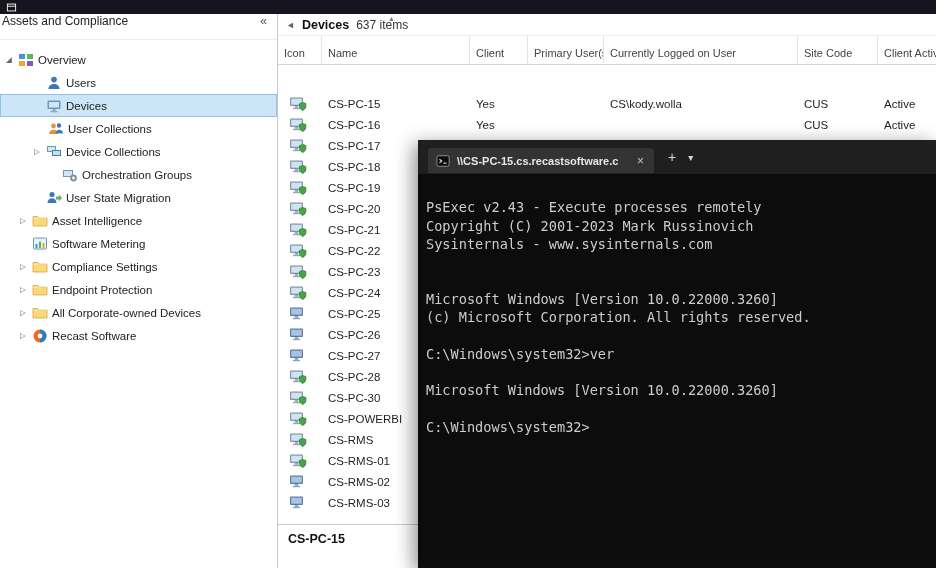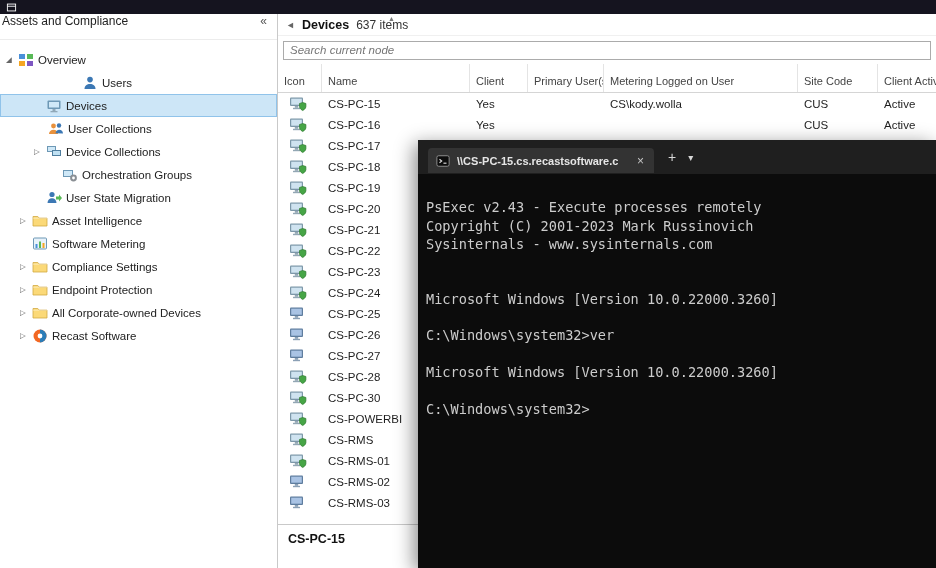--- a/index.html
+++ b/index.html
@@ -157,21 +157,21 @@
           <svg viewBox="0 0 16 16">
             <rect x="1" y="2" width="6" height="5" fill="#4a90d9"></rect>
             <rect x="9" y="2" width="6" height="5" fill="#58b957"></rect>
             <rect x="1" y="9" width="6" height="5" fill="#f5a623"></rect>
             <rect x="9" y="9" width="6" height="5" fill="#7e57c2"></rect>
           </svg>
         </span>
         <span class="nlabel">Overview</span>
       </div>
 
-      <div class="nav-row" style="padding-left: 32px; margin-left: 36px;">
+      <div class="nav-row" style="padding-left: 32px;">
         <span class="chev"></span>
         <span class="nicon">
           <svg viewBox="0 0 16 16">
             <circle cx="8" cy="4.6" r="2.8" fill="#3c78b4"></circle>
             <path d="M2.5 14c0-3.2 2.5-5 5.5-5s5.5 1.8 5.5 5z" fill="#3c78b4"></path>
           </svg>
         </span>
         <span class="nlabel">Users</span>
       </div>
 
@@ -309,34 +309,31 @@
       </div>
     </div>
 </div>
 
 <div class="main">
   <div class="main-header">
     <span class="main-collapse">◄</span>
     <span class="main-title">Devices</span>
     <span class="main-count">637 items</span>
   </div>
-  <div class="search-wrap">
-    <input class="search-input" type="text" placeholder="Search current node" style="">
-  </div>
   <div class="col-header">
 
       <div class="col-cell">Icon</div>
 
       <div class="col-cell">Name</div>
 
       <div class="col-cell">Client</div>
 
       <div class="col-cell">Primary User(s)</div>
 
-      <div class="col-cell">Metering Logged on User</div>
+      <div class="col-cell">Currently Logged on User</div>
 
       <div class="col-cell">Site Code</div>
 
       <div class="col-cell">Client Activity</div>
     </div>
   <span class="sort-glyph">▲</span>
 
   <div class="rows">
 
       <div class="row">
@@ -685,20 +682,21 @@
       <div class="term-line">Copyright (C) 2001-2023 Mark Russinovich</div>
 
       <div class="term-line">Sysinternals - www.sysinternals.com</div>
 
       <div class="term-line"></div>
 
       <div class="term-line"></div>
 
       <div class="term-line">Microsoft Windows [Version 10.0.22000.3260]</div>
 
+      <div class="term-line">(c) Microsoft Corporation. All rights reserved.</div>
 
       <div class="term-line"></div>
 
       <div class="term-line">C:\Windows\system32&gt;ver</div>
 
       <div class="term-line"></div>
 
       <div class="term-line">Microsoft Windows [Version 10.0.22000.3260]</div>
 
       <div class="term-line"></div>

